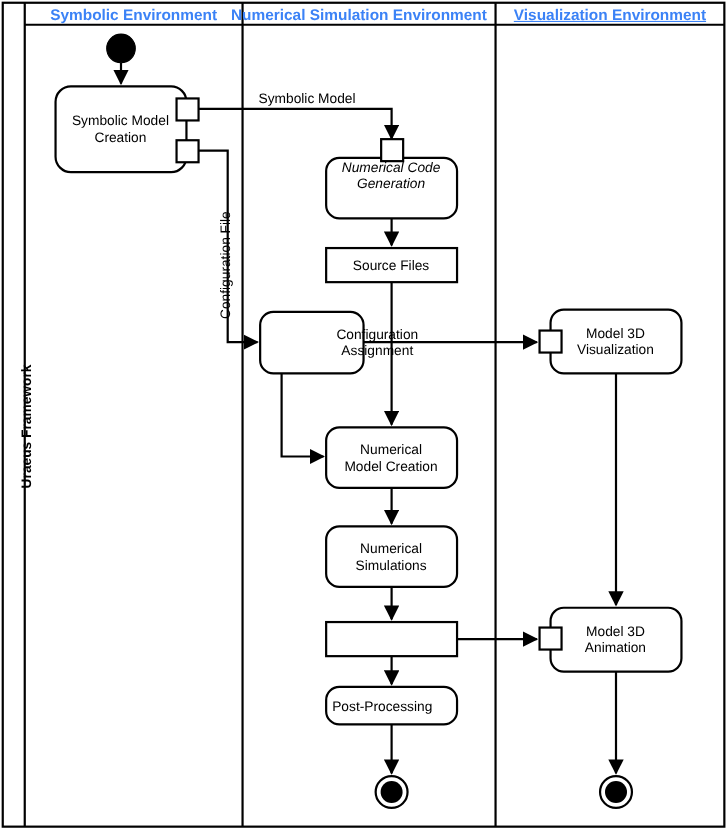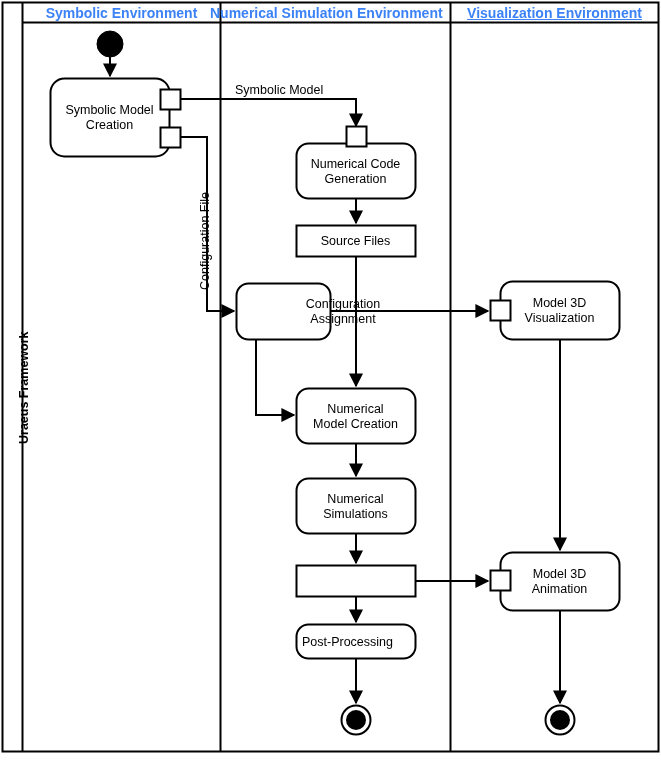--- a/index.html
+++ b/index.html
@@ -114,21 +114,21 @@
 
   <div class="pool-title" style="left:17px; top:444px; transform:rotate(-90deg);">Uraeus Framework</div>
 
   <div class="lane-title" style="left:23px; top:3px; width:197px;">Symbolic Environment</div>
   <div class="lane-title" style="left:210px; top:3px; width:229px;text-align:right;">Numerical Simulation Environment</div>
   <div class="lane-title" style="left:451px; top:3px; width:207px;text-decoration:underline;">Visualization Environment</div>
 
   <div class="node-label" style="left:50px; top:79px; width:119px; height:78px;">Symbolic Model
 Creation</div>
 
-  <div class="node-label" style="left:296px; top:144px; width:119px; height:55px;">Numerical Code
+  <div class="node-label" style="left:296px; top:132px; width:119px; height:55px;font-style:italic;">Numerical Code
 Generation</div>
 
   <div class="node-label" style="left:296px; top:226px; width:119px; height:31px;">Source Files</div>
 
   <div class="node-label" style="left:252px; top:284px; width:94px; height:56px;padding-left:44px;">Configuration
 Assignment</div>
 
   <div class="node-label" style="left:296px; top:389px; width:119px; height:55px;">Numerical
 Model Creation</div>
 

